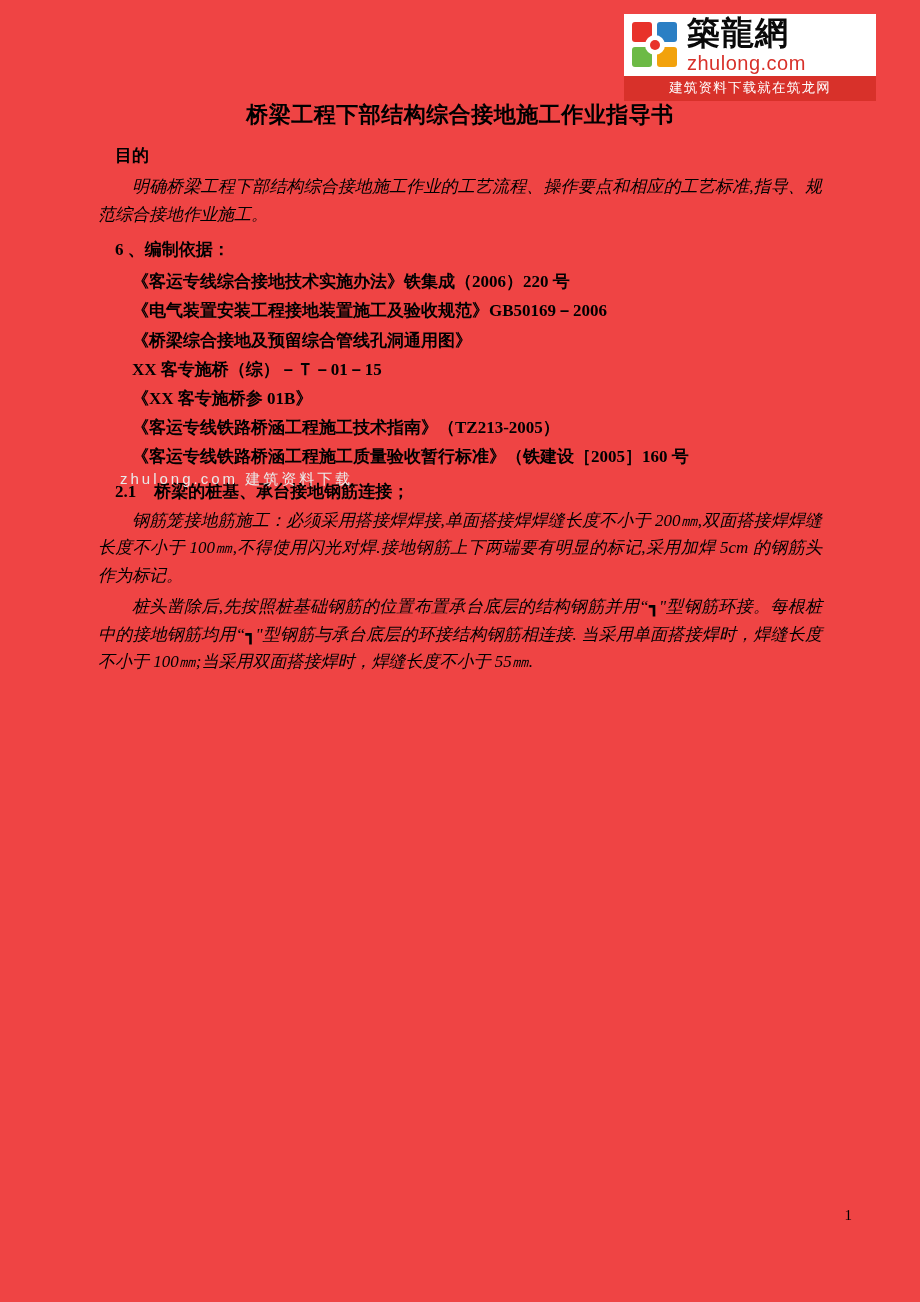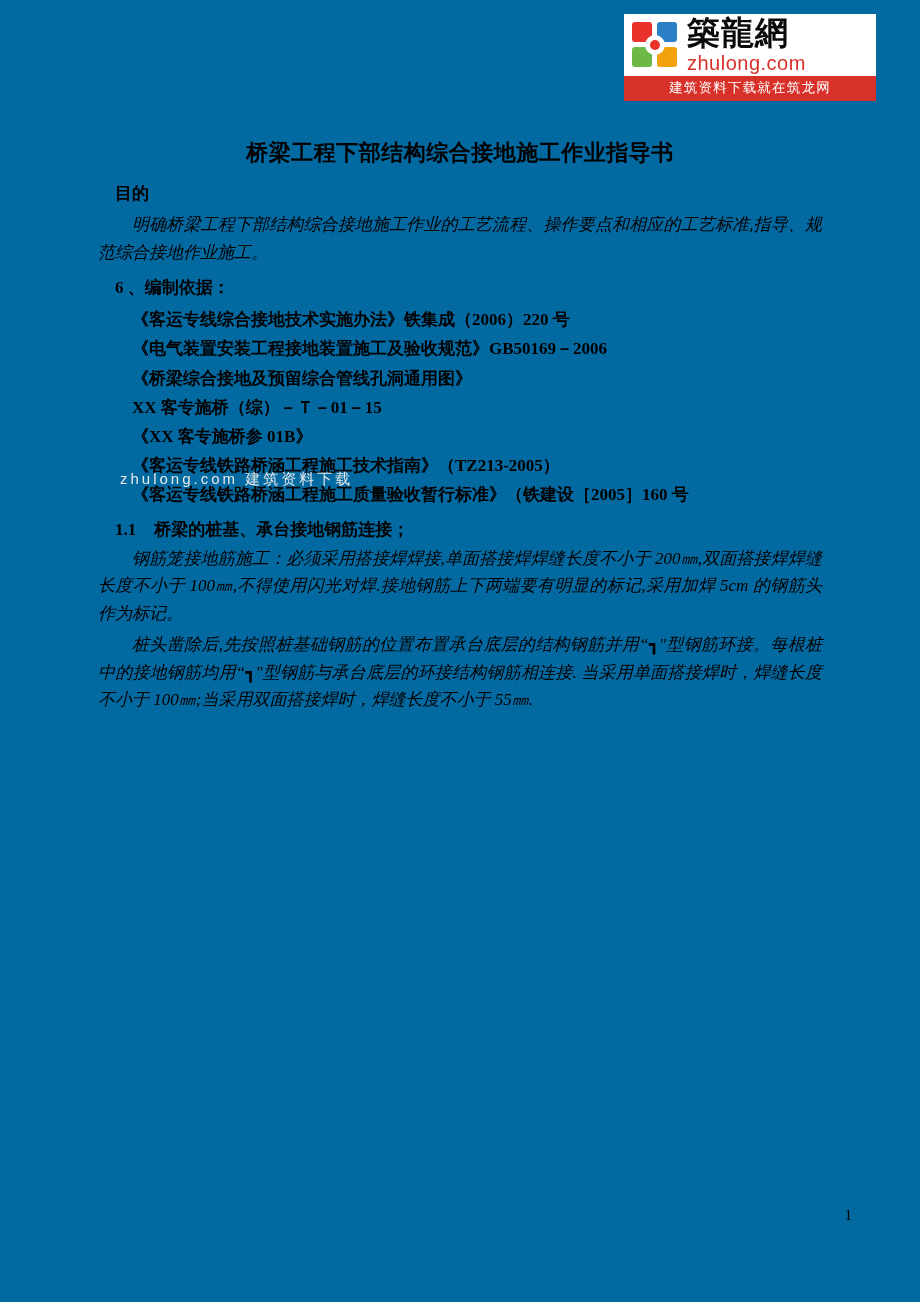--- a/index.html
+++ b/index.html
@@ -4,21 +4,21 @@
 <style>
   html, body {
     margin: 0;
     padding: 0;
     background: #ffffff;
   }
   .page {
     position: relative;
     width: 920px;
     height: 1302px;
-    background: #0369a1;
+    background: #ef4444;
     font-family: "Liberation Serif", "DejaVu Serif", serif;
     color: #000000;
     overflow: hidden;
   }
 
   
   .logo {
     position: absolute;
     top: 14px;
     right: 44px;
@@ -95,21 +95,20 @@
     text-align: center;
     padding: 3px 0 4px;
   }
 
   
   .doc {
     position: absolute;
     left: 98px;
     top: 100px;
     width: 724px;
-    margin-top: 38px;
   }
   h1.title {
     font-size: 22px;
     font-weight: bold;
     text-align: center;
     margin: 0 0 14px 0;
     letter-spacing: 0.5px;
   }
   .h2 {
     font-size: 17px;
@@ -195,21 +194,21 @@
     <p class="ref">《客运专线综合接地技术实施办法》铁集成（2006）220 号</p>
     <p class="ref">《电气装置安装工程接地装置施工及验收规范》GB50169－2006</p>
     <p class="ref">《桥梁综合接地及预留综合管线孔洞通用图》</p>
     <p class="ref">XX 客专施桥（综）－Ｔ－01－15</p>
     <p class="ref">《XX 客专施桥参 01B》</p>
     <p class="ref">《客运专线铁路桥涵工程施工技术指南》（TZ213-2005）</p>
     <p class="ref">《客运专线铁路桥涵工程施工质量验收暂行标准》（铁建设［2005］160 号</p>
 
 
     <div class="sec" style="text-indent:1em;">
-      <span class="num">1.1</span><span>桥梁的桩基、承台接地钢筋连接；</span>
+      <span class="num">2.1</span><span>桥梁的桩基、承台接地钢筋连接；</span>
     </div>
 
     <p class="para">钢筋笼接地筋施工：必须采用搭接焊焊接,单面搭接焊焊缝长度不小于 200㎜,双面搭接焊焊缝长度不小于 100㎜,不得使用闪光对焊.接地钢筋上下两端要有明显的标记,采用加焊 5cm 的钢筋头作为标记。</p>
     <p class="para">桩头凿除后,先按照桩基础钢筋的位置布置承台底层的结构钢筋并用“┓"型钢筋环接。每根桩中的接地钢筋均用“┓"型钢筋与承台底层的环接结构钢筋相连接. 当采用单面搭接焊时，焊缝长度不小于 100㎜;当采用双面搭接焊时，焊缝长度不小于 55㎜.</p>
 
 
   </div>
 
   <div class="watermark">zhulong.com 建筑资料下载</div>
 

